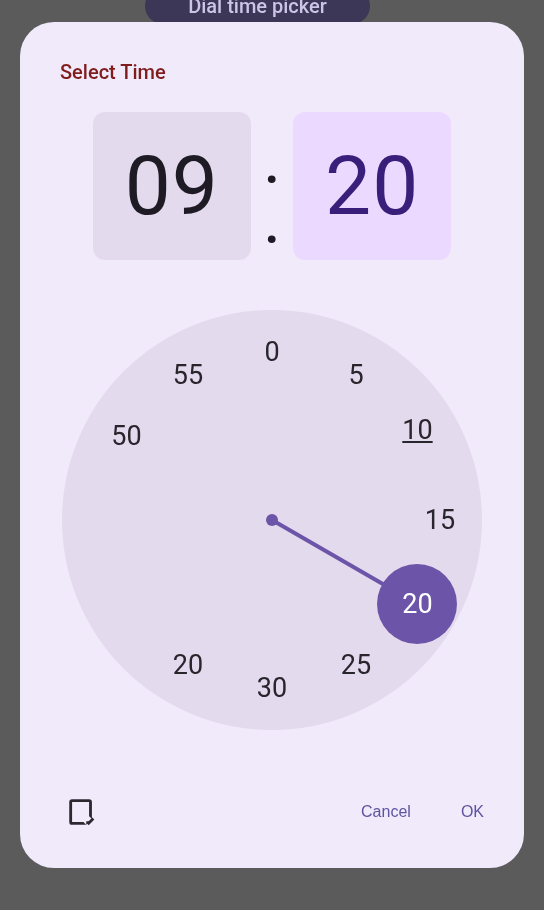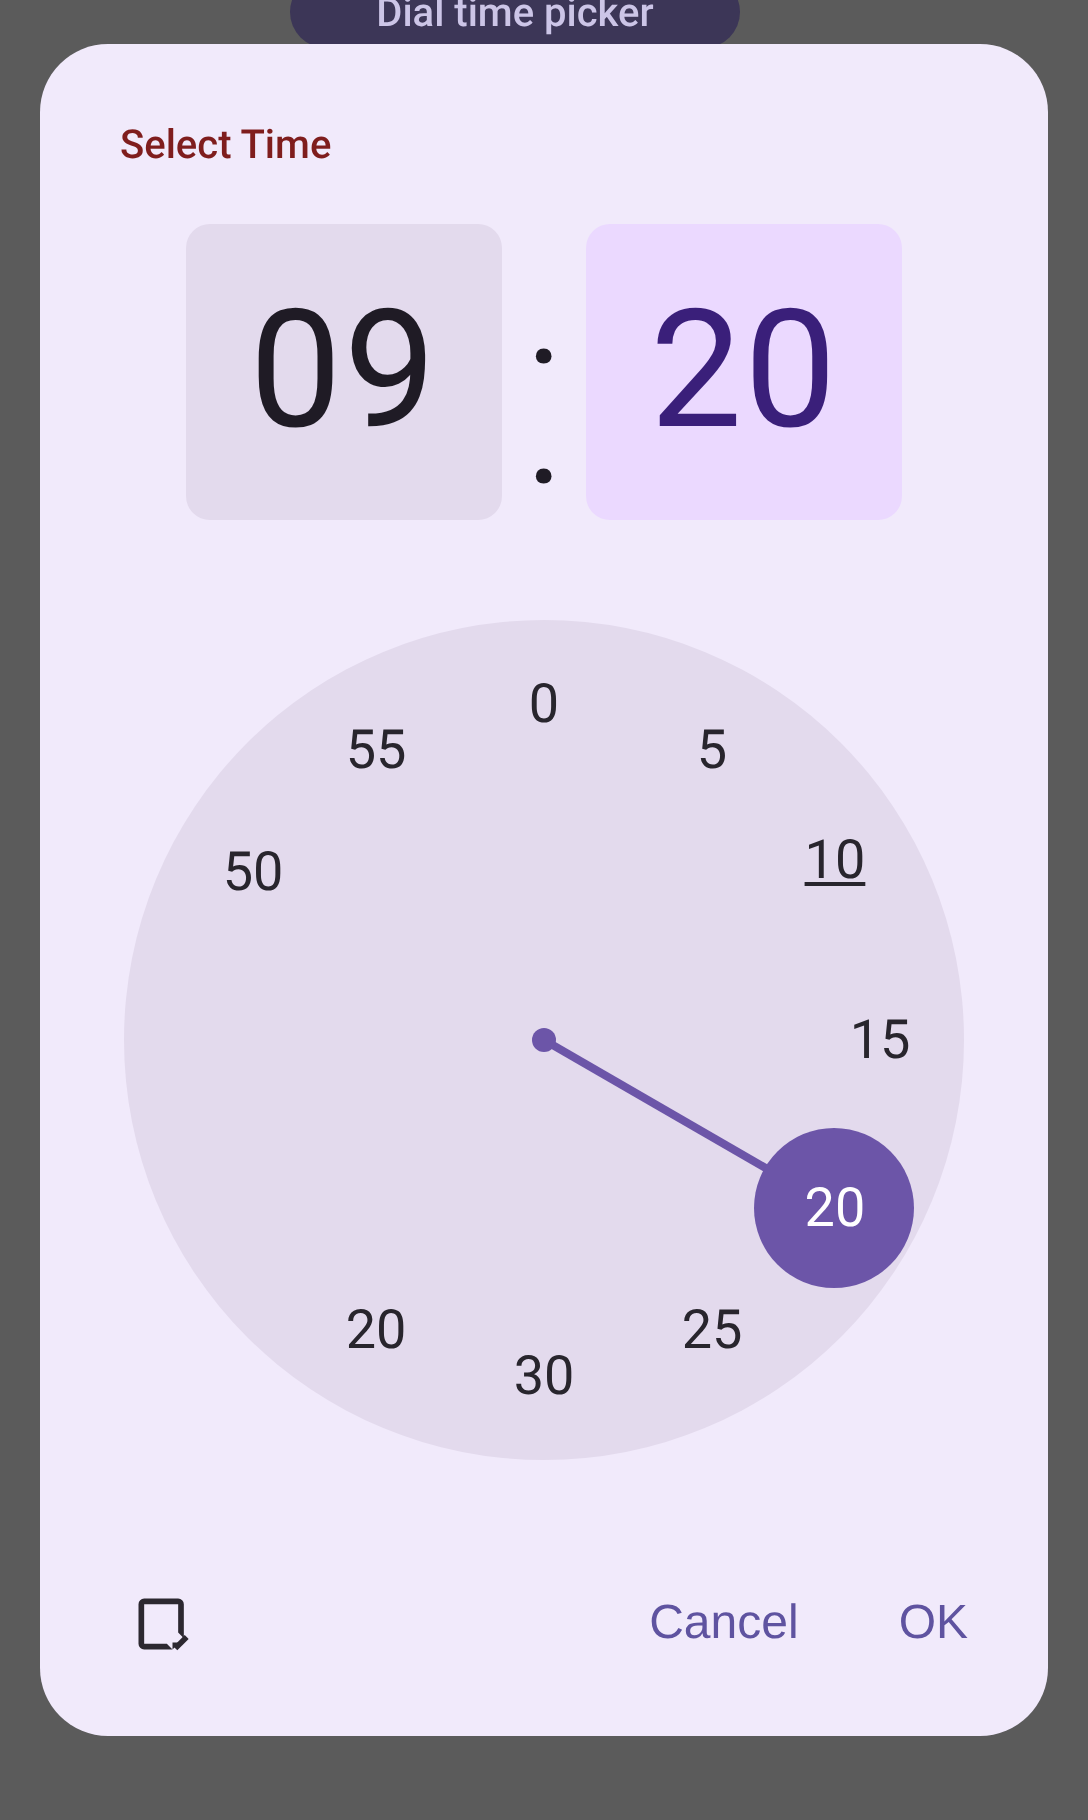--- a/index.html
+++ b/index.html
@@ -152,21 +152,21 @@
       display: flex;
       align-items: center;
       justify-content: center;
     }
     .footer-actions {
       display: flex;
       gap: 50px;
       align-items: center;
     }
     .text-btn {
-      font-size: 24px;
+      font-size: 16px;
       font-weight: 500;
       color: #5f53a0;
       background: none;
       border: none;
       cursor: pointer;
     }
   </style>
 </head>
 <body>
 

